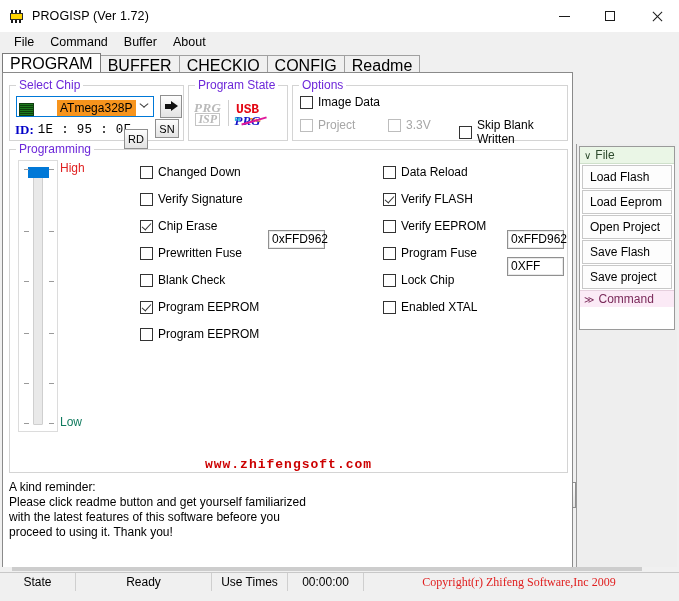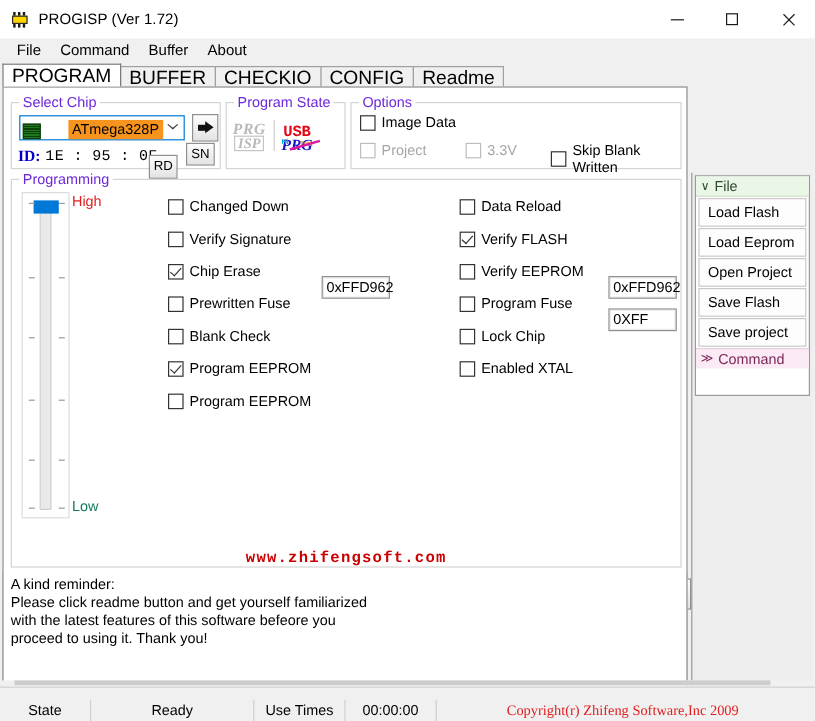--- a/index.html
+++ b/index.html
@@ -229,21 +229,21 @@
   .sec-hdr .cx{margin-right:4px;font-size:10px;}
   .dock-btn{
     height:24px;margin:1px 2px;border:1px solid #c8c8c8;background:#fdfdfd;
     display:flex;align-items:center;padding-left:7px;font-size:12px;box-sizing:border-box;
   }
 
   
   .statusbar{
     position:absolute;left:0;bottom:0;width:679px;height:28px;
     background:#f0f0f0;border-top:1px solid #c8c8c8;
-    display:flex;align-items:flex-end;font-size:12px;
+    display:flex;align-items:flex-start;font-size:12px;
   }
   .sb-cell{height:18px;display:flex;align-items:center;justify-content:center;border-right:1px solid #cfcfcf;}
   .sb-copy{color:#e02020;font-size:12px;font-family:"Liberation Serif",serif;}
   .sb-scroll{position:absolute;left:0;top:-6px;width:679px;height:5px;background:#f0f0f0;}
   .sb-scroll i{position:absolute;left:12px;top:0;width:630px;height:4px;background:#cdcdcd;}
 </style>
 </head>
 <body>
 
 <div class="titlebar">

